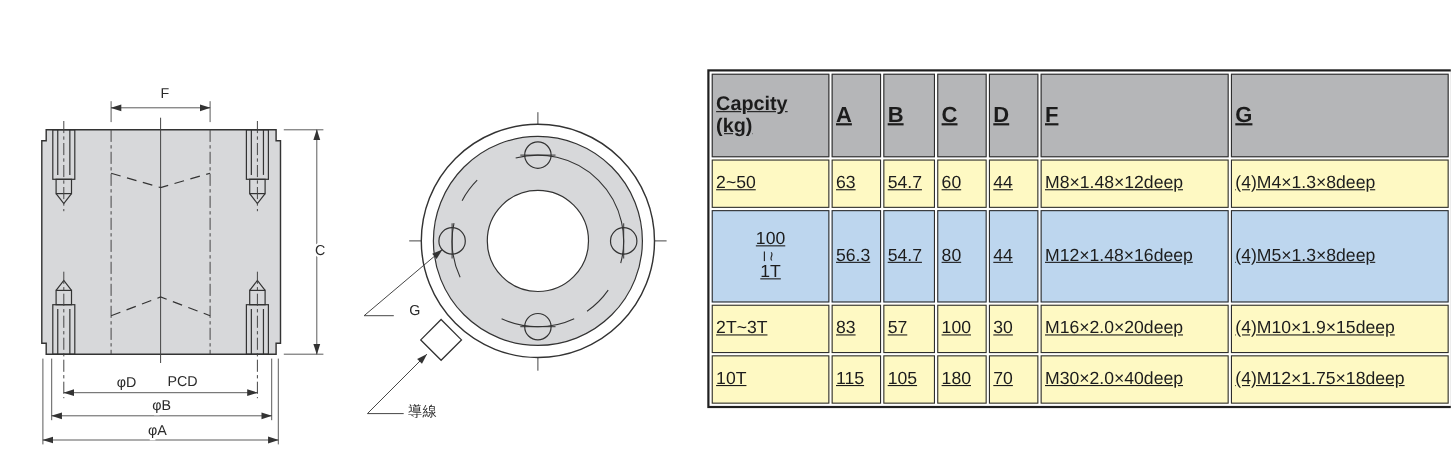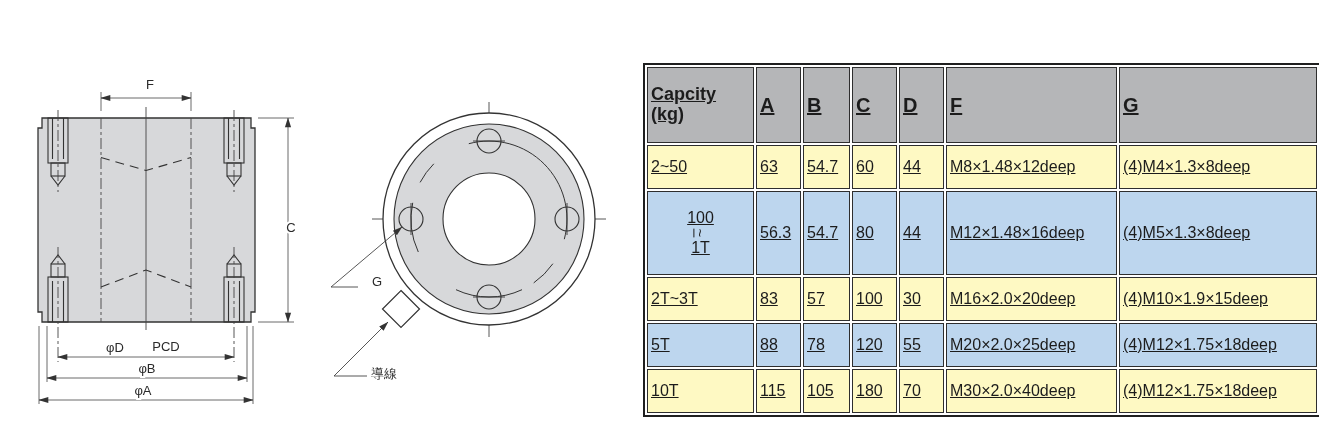--- a/index.html
+++ b/index.html
@@ -226,29 +226,20 @@
         </tr>
         <tr>
           <td>2T~3T</td>
           <td>83</td>
           <td>57</td>
           <td>100</td>
           <td>30</td>
           <td>M16×2.0×20deep</td>
           <td>(4)M10×1.9×15deep</td>
         </tr>
-        <tr class="blue">
-          <td>5T</td>
-          <td>88</td>
-          <td>78</td>
-          <td>120</td>
-          <td>55</td>
-          <td>M20×2.0×25deep</td>
-          <td>(4)M12×1.75×18deep</td>
-        </tr>
         <tr>
           <td>10T</td>
           <td>115</td>
           <td>105</td>
           <td>180</td>
           <td>70</td>
           <td>M30×2.0×40deep</td>
           <td>(4)M12×1.75×18deep</td>
         </tr>
       </tbody>

